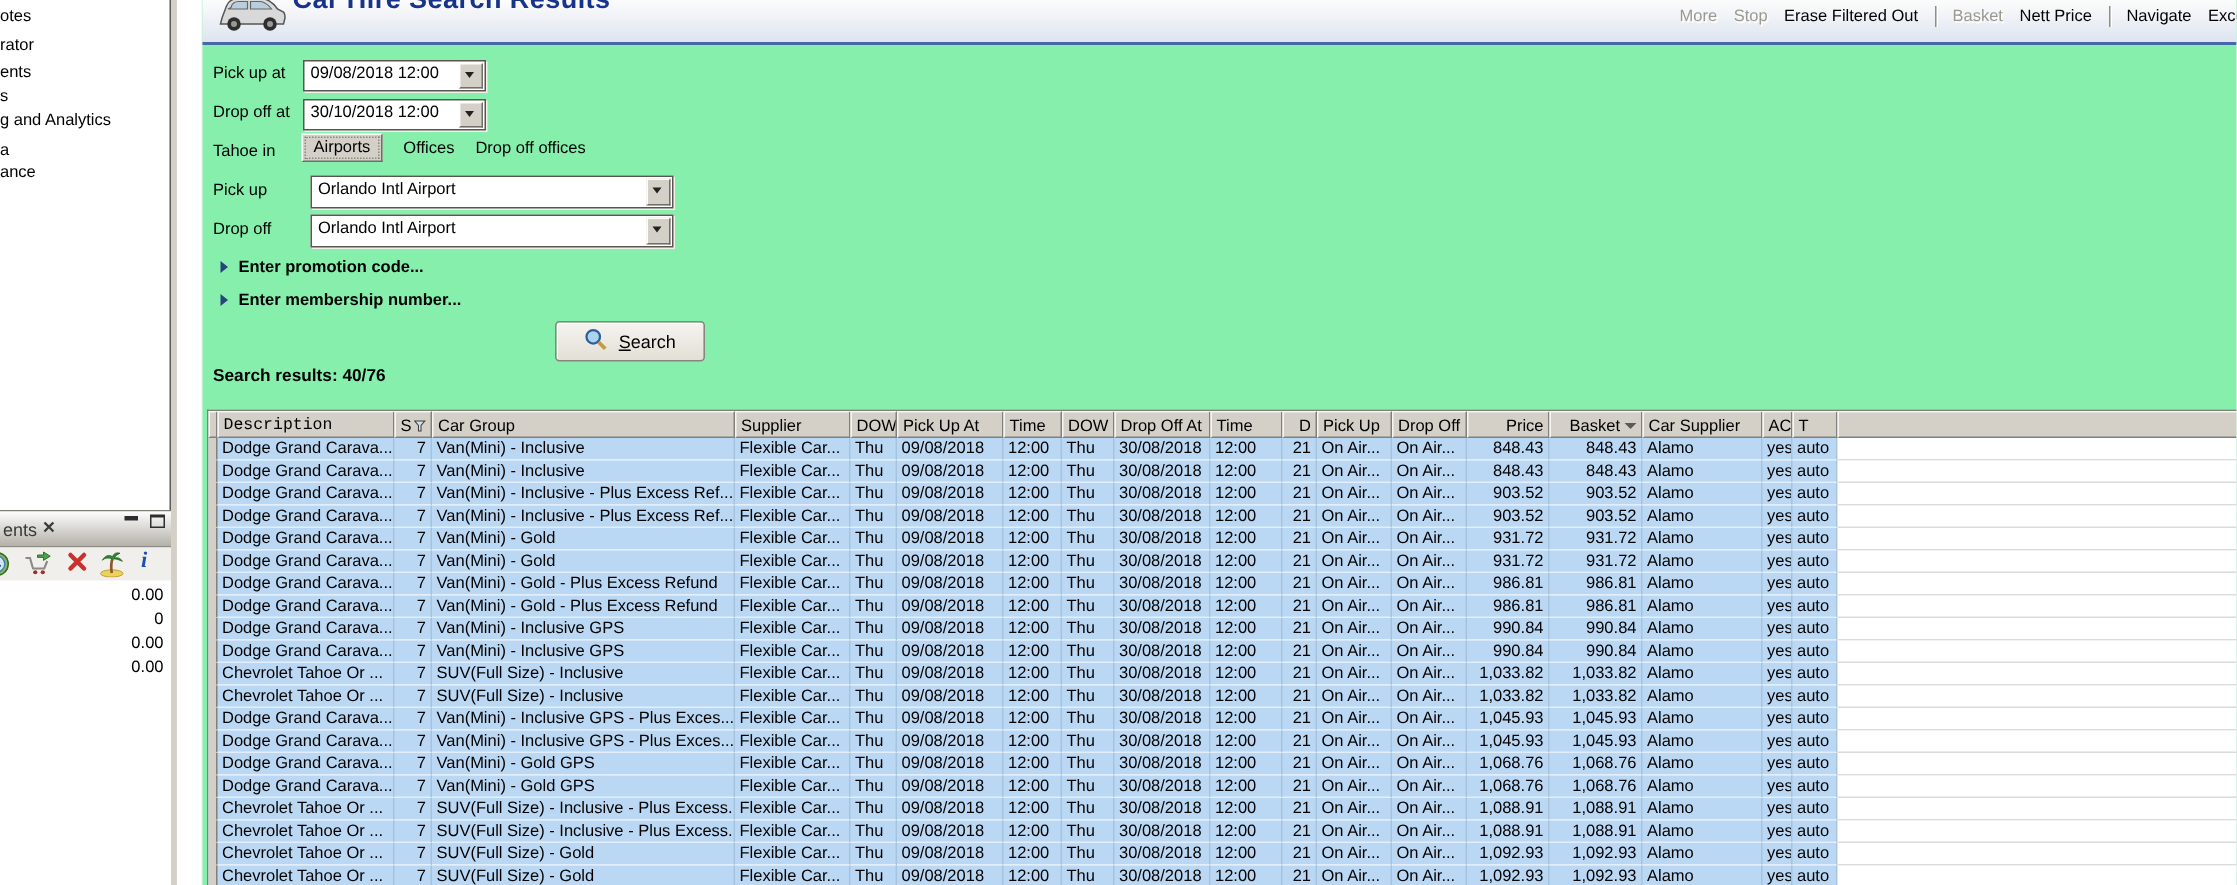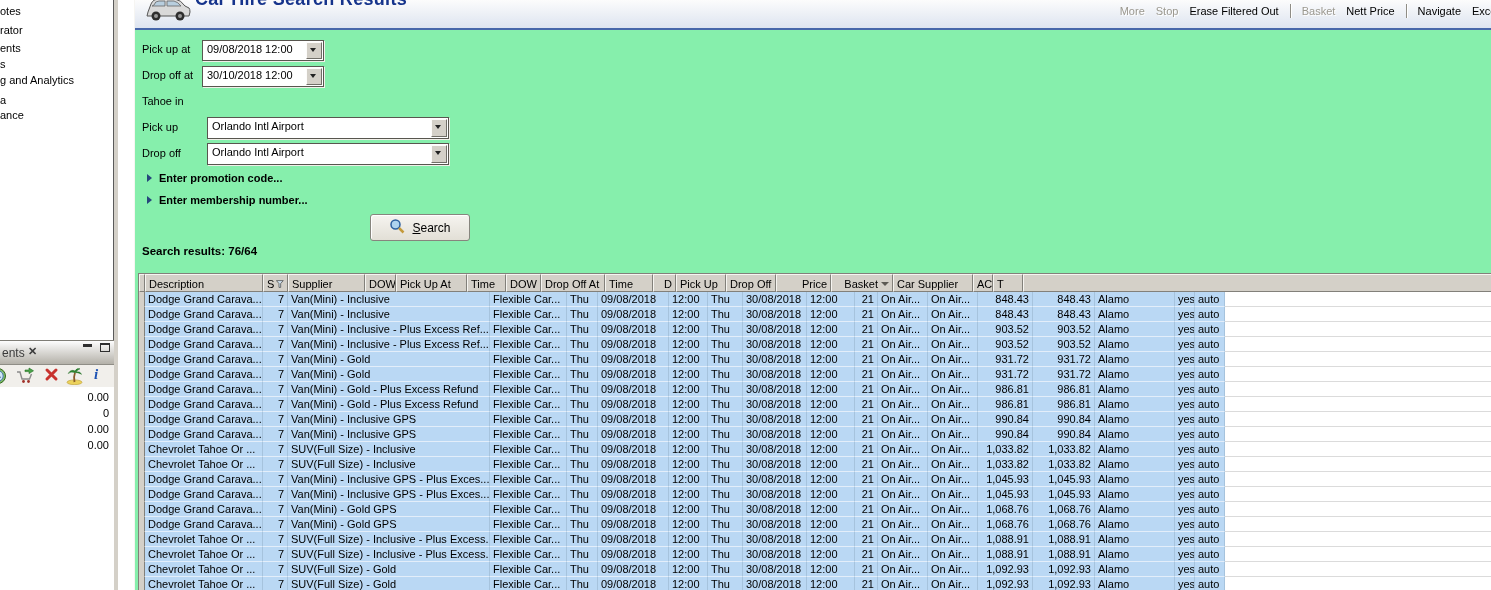--- a/index.html
+++ b/index.html
@@ -162,20 +162,25 @@
 
     <span class="flabel" style="left:7px;top:69px;">Drop off at</span>
     <div class="combo" style="left:67px;top:66px;width:120px;height:19px;">
       <span class="ctext">30/10/2018 12:00</span>
       <span class="combo-btn">
           <span class="caret-down"></span>
         </span>
     </div>
 
     <span class="flabel" style="left:7px;top:95px;">Tahoe in</span>
+    <div class="tabs" id="search-tabs">
+        <span class="tab selected">Airports</span>
+        <span class="tab">Offices</span>
+        <span class="tab">Drop off offices</span>
+      </div>
 
     <span class="flabel" style="left:7px;top:121px;">Pick up</span>
     <div class="combo" style="left:72px;top:117px;width:240px;height:20px;">
       <span class="ctext">Orlando Intl Airport</span>
       <span class="combo-btn">
           <span class="caret-down"></span>
         </span>
     </div>
 
     <span class="flabel" style="left:7px;top:147px;">Drop off</span>
@@ -198,33 +203,36 @@
     <div class="search-btn">
       <span>
         <svg width="16" height="16" viewBox="0 0 16 16">
           <circle cx="6.5" cy="6.5" r="4.5" fill="#aed3ee" stroke="#2c5f9e" stroke-width="1.5"></circle>
           <line x1="10" y1="10" x2="14.5" y2="14.5" stroke="#c49a3c" stroke-width="2.5"></line>
         </svg>
       </span>
       <span><u>S</u>earch</span>
     </div>
 
-    <div class="results-label">Search results: 76/64</div>
+    <div class="results-label">Search results: 40/76</div>
 
     <div class="grid">
       <div class="grid-header" id="grid-header">
           <div class="hcell gutter" style="flex: 0 0 6px;"></div>
-          <div class="hcell" style="flex: 0 0 118px;">
+          <div class="hcell" style="flex: 0 0 118px; font-family: Liberation Mono, monospace;">
             <span>Description</span>
           </div>
           <div class="hcell right" style="flex: 0 0 25px;">
             <span>S</span>
             <svg width="10" height="10" viewBox="0 0 9 9" style="margin-left:auto">
               <path d="M0.5 0.5 H8.5 L5.5 4 V8.5 H3.5 V4 Z" fill="#cfe0ee" stroke="#3c3c3c" stroke-width="0.8"></path>
             </svg>
+          </div>
+          <div class="hcell" style="flex: 0 0 202px;">
+            <span>Car Group</span>
           </div>
           <div class="hcell" style="flex: 0 0 77px;">
             <span>Supplier</span>
           </div>
           <div class="hcell" style="flex: 0 0 31px;">
             <span>DOW</span>
           </div>
           <div class="hcell" style="flex: 0 0 71px;">
             <span>Pick Up At</span>
           </div>

